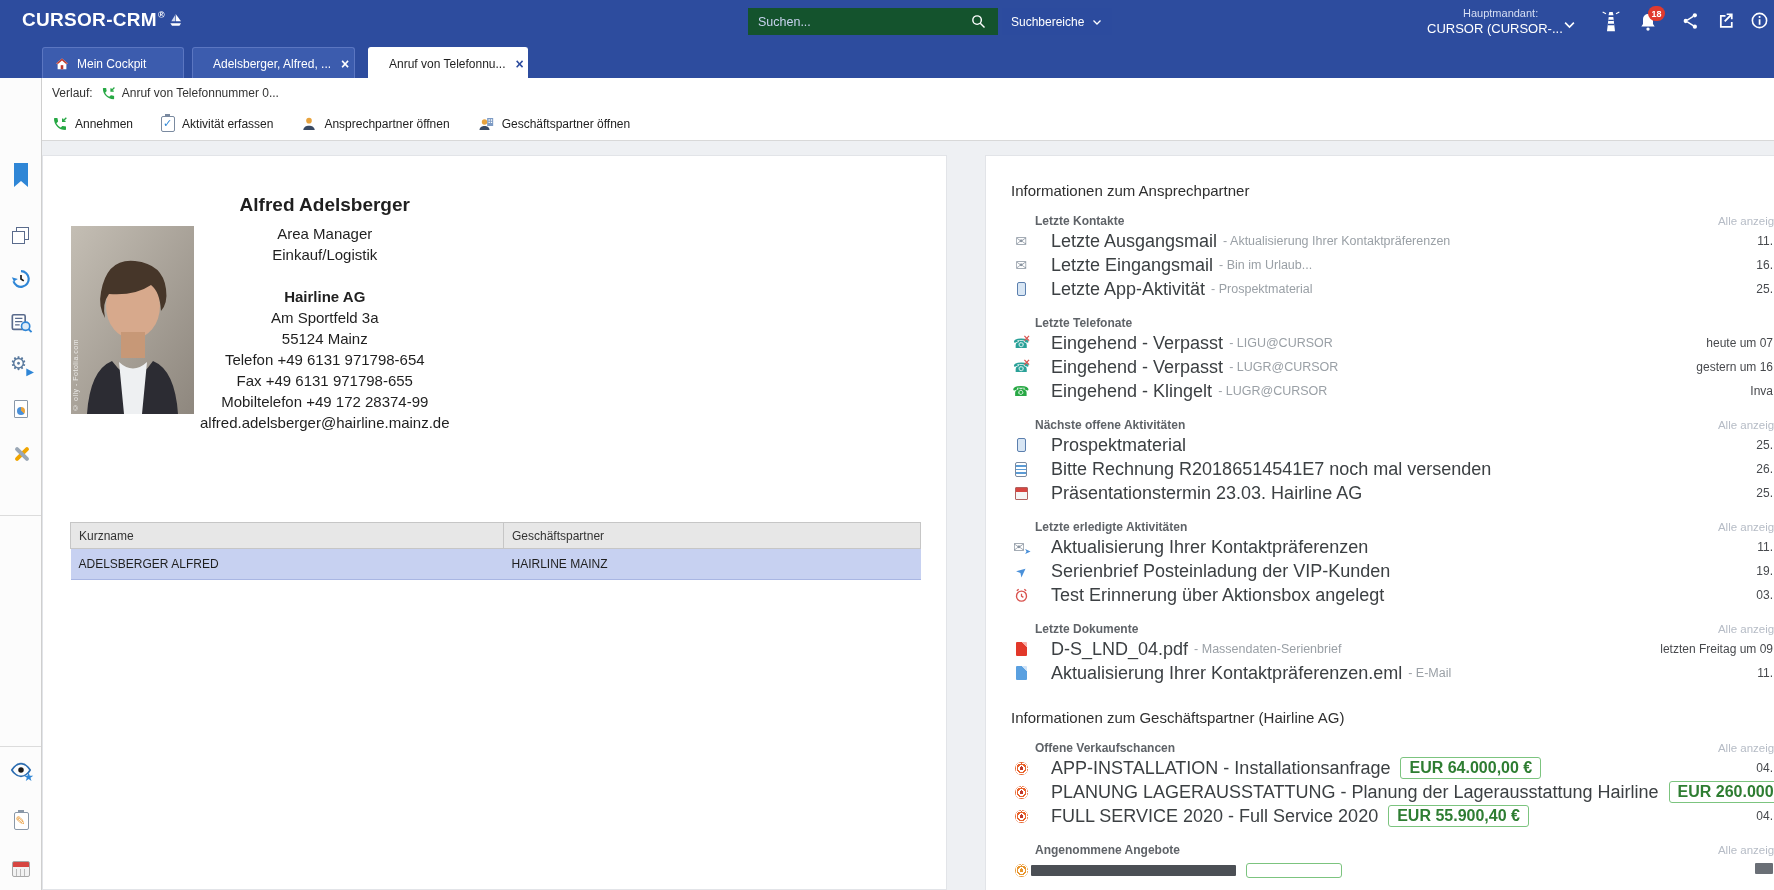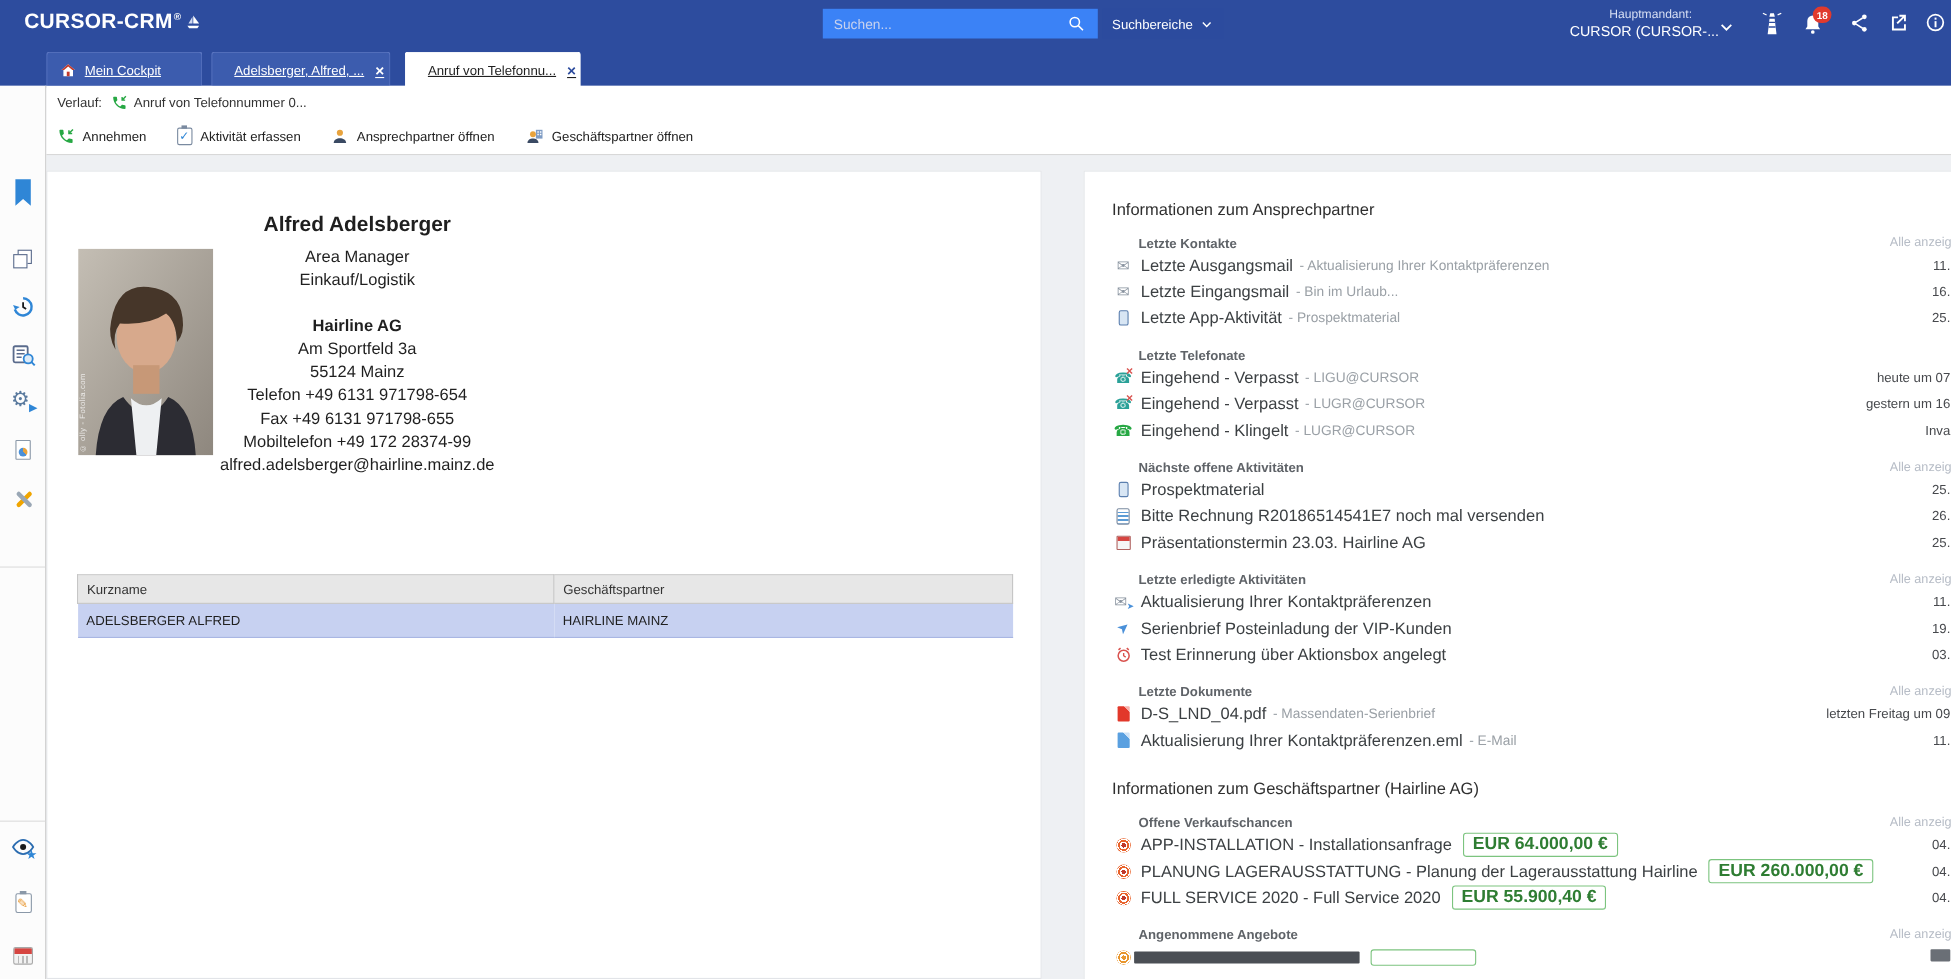--- a/index.html
+++ b/index.html
@@ -7,38 +7,38 @@
               font-family:"Liberation Sans","DejaVu Sans",sans-serif; }
   body { position:relative; }
 
   
   .app-header { position:absolute; left:0; top:0; width:1774px; height:78px; background:#2d4c9e; }
   .logo { position:absolute; left:22px; top:9px; color:#fff; font-size:19px; font-weight:bold; letter-spacing:.3px; display:flex; align-items:flex-start; }
   .logo .mark { font-size:9px; margin:1px 2px 0 1px; }
   .logo svg { margin-top:2px; }
 
   .search-wrap { position:absolute; left:748px; top:8px; height:27px; display:flex; }
-  .search-input { width:250px; height:27px; background:#3b82f6; border:none; outline:none; color:#fff;
+  .search-input { width:250px; height:27px; background:#14532d; border:none; outline:none; color:#fff;
                   font-size:12.5px; padding:0 42px 0 10px; font-family:inherit; }
   .search-input::placeholder { color:#c8d2ee; }
   .search-mag { position:absolute; left:222px; top:5px; pointer-events:auto; }
   .scope-btn { position:absolute; left:1002px; top:8px; height:27px; background:#2c4b9e; color:#fff;
                font-size:12px; display:flex; align-items:center; padding:0 9px; gap:7px; cursor:pointer; }
 
   .client-block { position:absolute; left:1427px; top:7px; color:#fff; line-height:1.25; cursor:pointer; }
   .client-label { font-size:11px; color:#d7dff4;padding-left:36px; }
   .client-value { font-size:13px; color:#fff; }
   .hdr-ic { position:absolute; top:11px; cursor:pointer; }
   .bell-badge { position:absolute; left:10px; top:-5px; min-width:17px; height:15px; background:#e03a2e; border-radius:8px;
                 color:#fff; font-size:9px; font-weight:bold; display:flex; align-items:center; justify-content:center; padding:0 3px; }
 
   
   .tab { position:absolute; top:47px; height:31px; display:flex; align-items:center; gap:8px; padding:16px 12px;
          font-size:12px; color:#fff; background:#3c5cae; border:1px solid #5b76c1; border-bottom:none;
-         border-radius:3px 3px 0 0; cursor:pointer; white-space:nowrap;text-decoration:underline; }
+         border-radius:3px 3px 0 0; cursor:pointer; white-space:nowrap; }
   .tab.active { background:#fff; color:#1f1f1f; border-color:#fff; height:31px; z-index:3; }
   .tab .close { font-size:14px; font-weight:bold; line-height:1; margin-left:2px; }
   .tab.active .close { color:#2d4c9e; }
 
   
   .sidebar { position:absolute; left:0; top:78px; width:42px; height:812px; background:#fcfcfc; border-right:1px solid #cfcfcf; z-index:2; }
   .sb-ic { position:absolute; left:0; width:42px; text-align:center; cursor:pointer; }
   .sb-div { position:absolute; left:0; width:41px; height:1px; background:#dcdcdc; }
 
   
@@ -71,21 +71,21 @@
 
   
   .ip { padding:26px 0 0 25px; }
   .ip-title { font-size:15px; color:#2f2f2f; margin-bottom:4px; }
   .ip-title2 { margin-top:24px; }
   .ip-sec { display:flex; align-items:center; margin-top:13px; height:17px; padding-right:72px; }
   .ip-heading { font-size:12px; font-weight:bold; color:#5f6368;padding-left:24px; }
   .ip-link { margin-left:auto; font-size:11.5px; color:#b6bcc6; cursor:pointer; white-space:nowrap; }
   .ip-row { display:flex; align-items:center; height:24px; padding-right:86px; cursor:pointer; }
   .ip-ic { width:20px; display:flex; justify-content:center; align-items:center; flex:none; }
-  .ip-lbl { margin-left:6px; font-size:15px; color:#3c4043; white-space:nowrap; }
+  .ip-lbl { margin-left:20px; font-size:18px; color:#3c4043; white-space:nowrap; }
   .ip-sub { margin-left:6px; font-size:12.5px; color:#9aa0a6; white-space:nowrap; }
   .ip-date { margin-left:auto; font-size:12px; color:#47494d; white-space:nowrap; padding-left:10px; }
   .badge { margin-left:10px; border:1px solid #7cc47f; color:#2e7d32; font-size:16px; font-weight:bold;
            border-radius:3px; padding:1px 8px; white-space:nowrap; }
 
   
   .env { color:#8a94a0; font-size:14px; line-height:1; }
   .mobile-ic { width:9px; height:14px; border:1.5px solid #5b7fae; border-radius:2px; background:#d8e6f4; display:inline-block; }
   .missed { position:relative; width:16px; height:16px; display:inline-block; }
   .missed .ph { color:#2aa198; font-size:13px; position:absolute; left:0; top:1px; }

